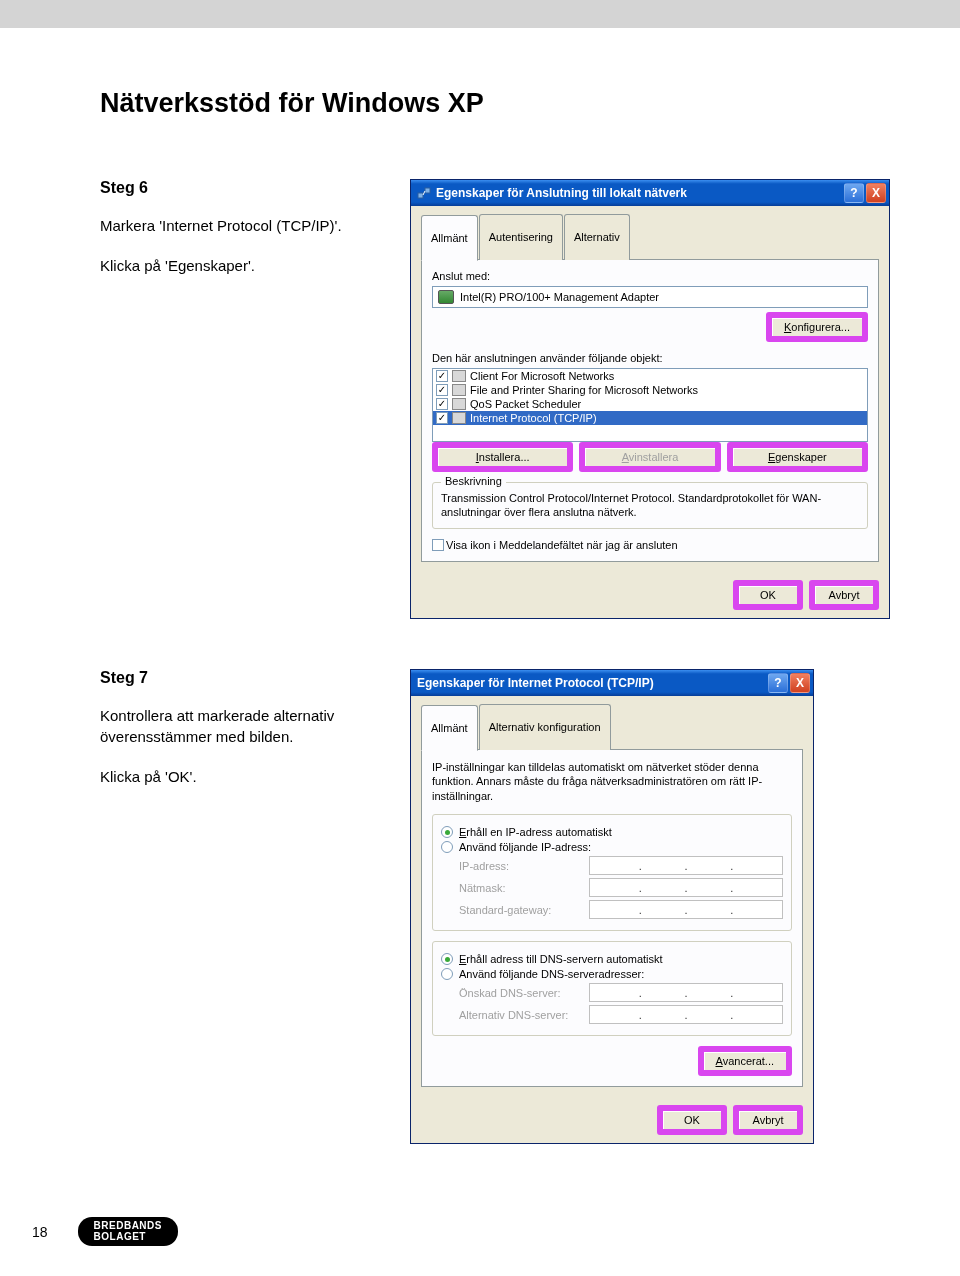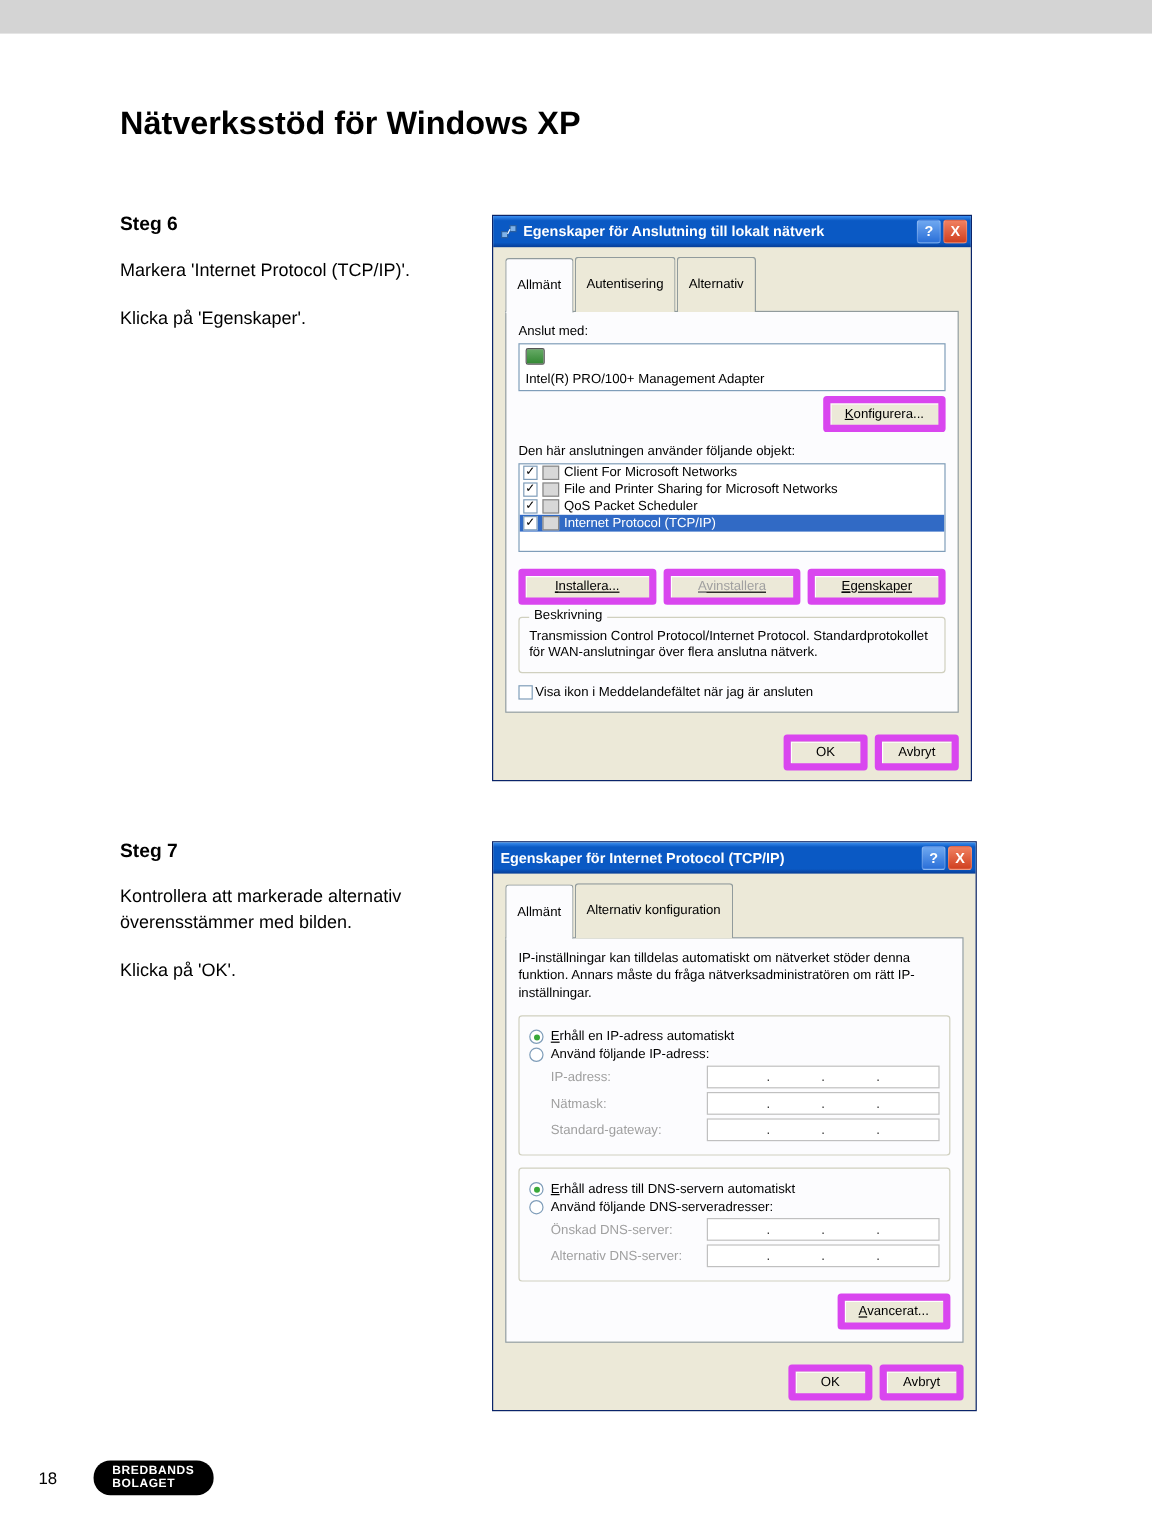--- a/index.html
+++ b/index.html
@@ -13,21 +13,21 @@
   }
   .topbar { height: 28px; background: #d4d4d4; }
   .page { padding: 40px 60px 20px 100px; position: relative; min-height: 1248px; }
   h1 { font-size: 27px; font-weight: bold; margin: 20px 0 60px 0; }
   .row { display: flex; gap: 30px; margin-bottom: 50px; align-items: flex-start; }
   .left-col { width: 280px; flex-shrink: 0; }
   .step-title { font-weight: bold; font-size: 16px; margin-bottom: 18px; }
   .step-text { font-size: 15px; line-height: 1.45; margin-bottom: 18px; }
 
   
-  .xp-window { width: 400px; border: 1px solid #0a246a; font-family: Tahoma, Arial, sans-serif; font-size: 11px; color: #000; background: #ece9d8; }
+  .xp-window { width: 480px; border: 1px solid #0a246a; font-family: Tahoma, Arial, sans-serif; font-size: 11px; color: #000; background: #ece9d8; }
   .xp-window.wide { width: 404px; }
   .xp-titlebar {
     height: 26px;
     background: linear-gradient(to bottom, #3b8ef0 0%, #0a59c4 15%, #0a59c4 85%, #063d97 100%);
     color: #fff; display: flex; align-items: center; padding: 0 3px 0 6px;
     font-weight: bold; font-size: 12px;
   }
   .xp-titlebar .title { flex: 1; }
   .xp-tb-icon { width: 14px; height: 14px; margin-right: 5px; display: inline-block; }
   .xp-tb-btn {
@@ -44,21 +44,21 @@
     padding: 16px 9px; border: 1px solid #919b9c; border-bottom: none;
     background: #ece9d8; border-top-left-radius: 3px; border-top-right-radius: 3px;
     font-size: 11px; margin-right: 1px;
   }
   .xp-tab.active { background: #fcfcfe; position: relative; top: 1px; border-bottom: 1px solid #fcfcfe; }
   .xp-tabpage { border: 1px solid #919b9c; background: #fcfcfe; padding: 10px; }
   .xp-label { font-size: 11px; margin-bottom: 4px; display: block; }
   .xp-sunken {
     border: 1px solid #7f9db9; background: #fff; padding: 3px 5px;
   }
-  .xp-adapter-row { display: flex; align-items: flex-start; gap: 6px; flex-direction: column; }
+  .xp-adapter-row { display: flex; align-items: center; gap: 6px; }
   .xp-nic-icon { width: 16px; height: 14px; background: linear-gradient(#6a6,#383); border: 1px solid #555; border-radius: 2px; flex-shrink: 0; }
   .xp-btn {
     background: #ece9d8; border: 6px solid #d946ef; border-radius: 3px;
     padding: 3px 12px; font-size: 11px; font-family: Tahoma, Arial;
     min-width: 70px; text-align: center;
     box-shadow: inset 1px 1px 0 #fff;
   }
   .xp-btn.disabled { color: #a0a0a0; }
   .xp-right { display: flex; justify-content: flex-end; margin-top: 4px; }
   .xp-listbox { border: 1px solid #7f9db9; background: #fff; height: 74px; overflow: hidden; }
@@ -67,21 +67,21 @@
   .xp-chk { width: 12px; height: 12px; border: 1px solid #7f9db9; background: #fff; font-size: 10px; line-height: 10px; text-align: center; color: #000; }
   .xp-li-icon { width: 14px; height: 12px; background: #d8d8d8; border: 1px solid #888; flex-shrink:0; }
   .xp-group {
     border: 1px solid #d0d0bf; border-radius: 3px; margin-top: 10px;
     padding: 8px 8px; position: relative;
   }
   .xp-group-title {
     position: absolute; top: -8px; left: 8px; background: #fcfcfe;
     padding: 0 4px; font-size: 11px;
   }
-  .xp-btnrow { display: flex; gap: 6px; margin-top: 14px; text-decoration: underline; }
+  .xp-btnrow { display: flex; gap: 6px; margin-top: 0; }
   .xp-checkbox-row { display: flex; align-items: center; gap: 2px; font-size: 11px; margin-top: 10px; }
   .xp-bottom-btns { display: flex; justify-content: flex-end; gap: 6px; padding: 8px 10px; }
   .xp-underline { text-decoration: underline; }
 
   
   .xp-radio { width: 12px; height: 12px; border: 1px solid #7f9db9; border-radius: 50%; background: #fff; display: inline-flex; align-items: center; justify-content: center; flex-shrink:0; }
   .xp-radio.on::after { content: ""; width: 5px; height: 5px; border-radius: 50%; background: #39a939; }
   .xp-radio-row { display: flex; align-items: center; gap: 6px; font-size: 11px; margin: 3px 0; }
   .xp-fieldrow { display: flex; align-items: center; margin: 3px 0 3px 18px; font-size: 11px; }
   .xp-fieldrow .lab { width: 130px; color: #a0a0a0; }

